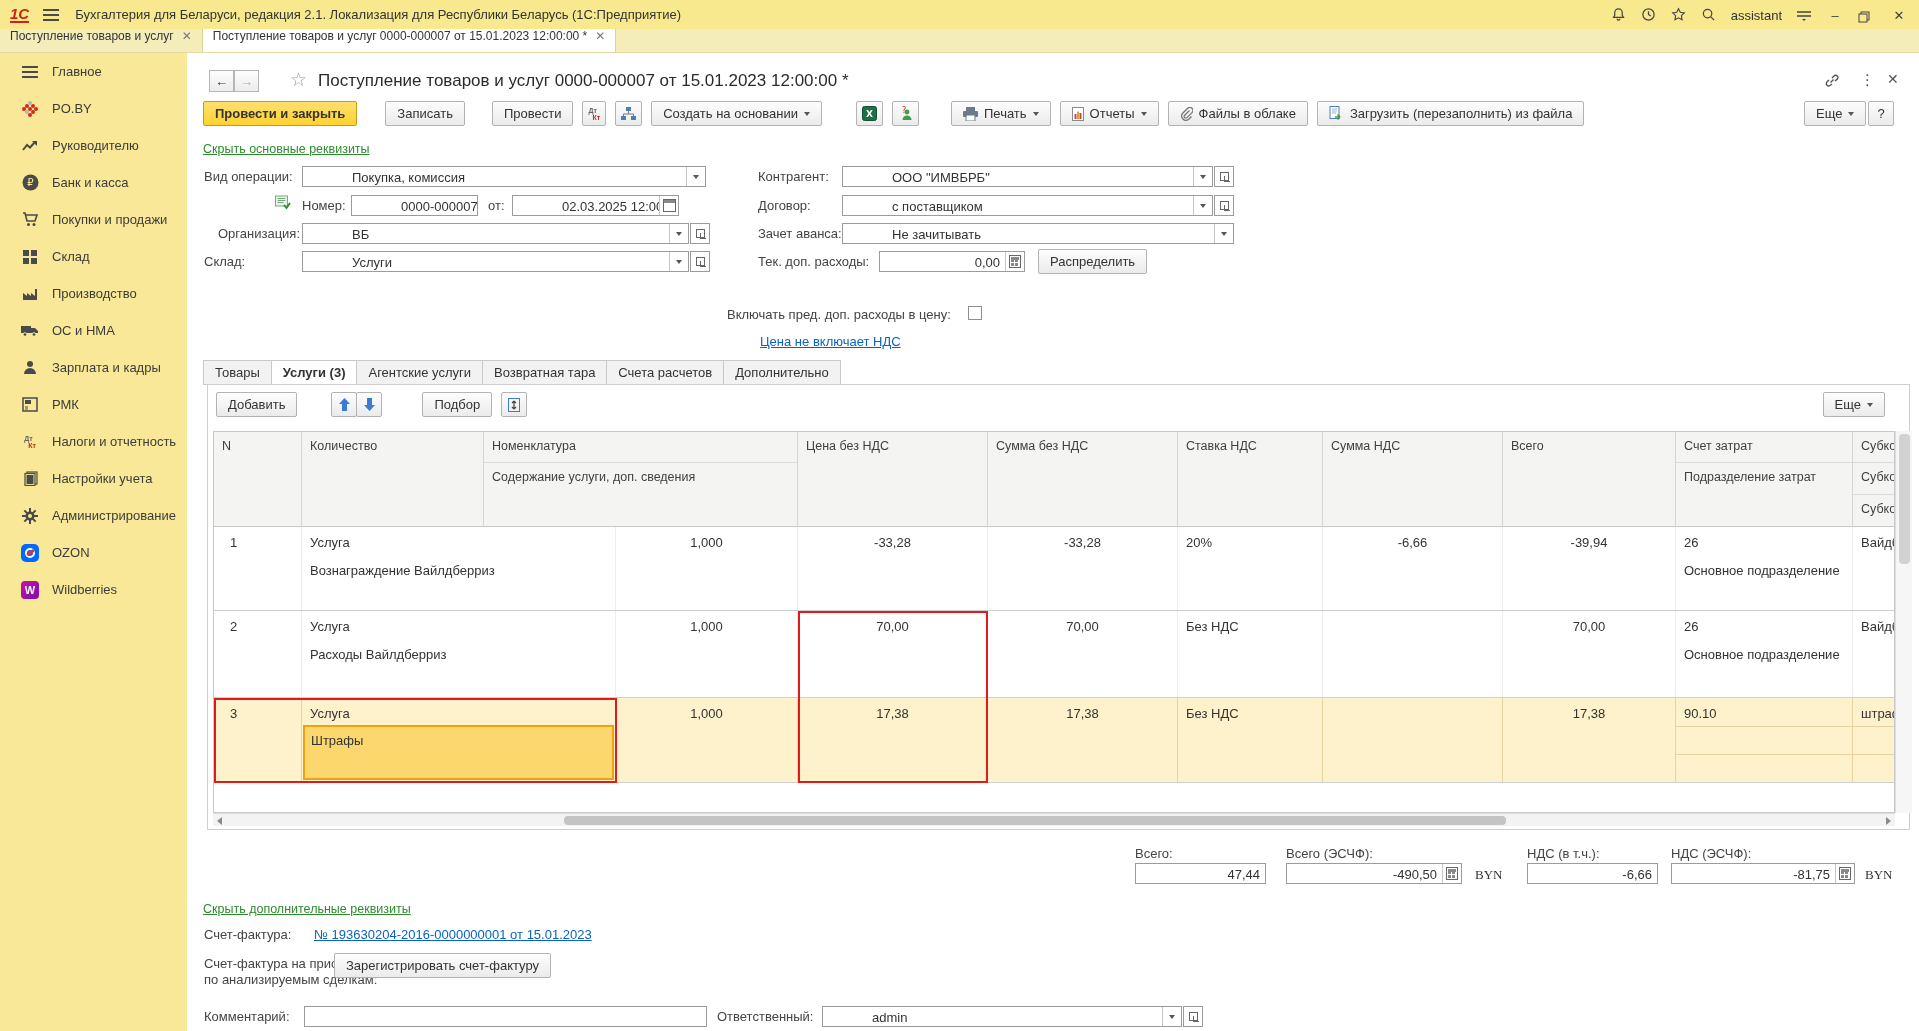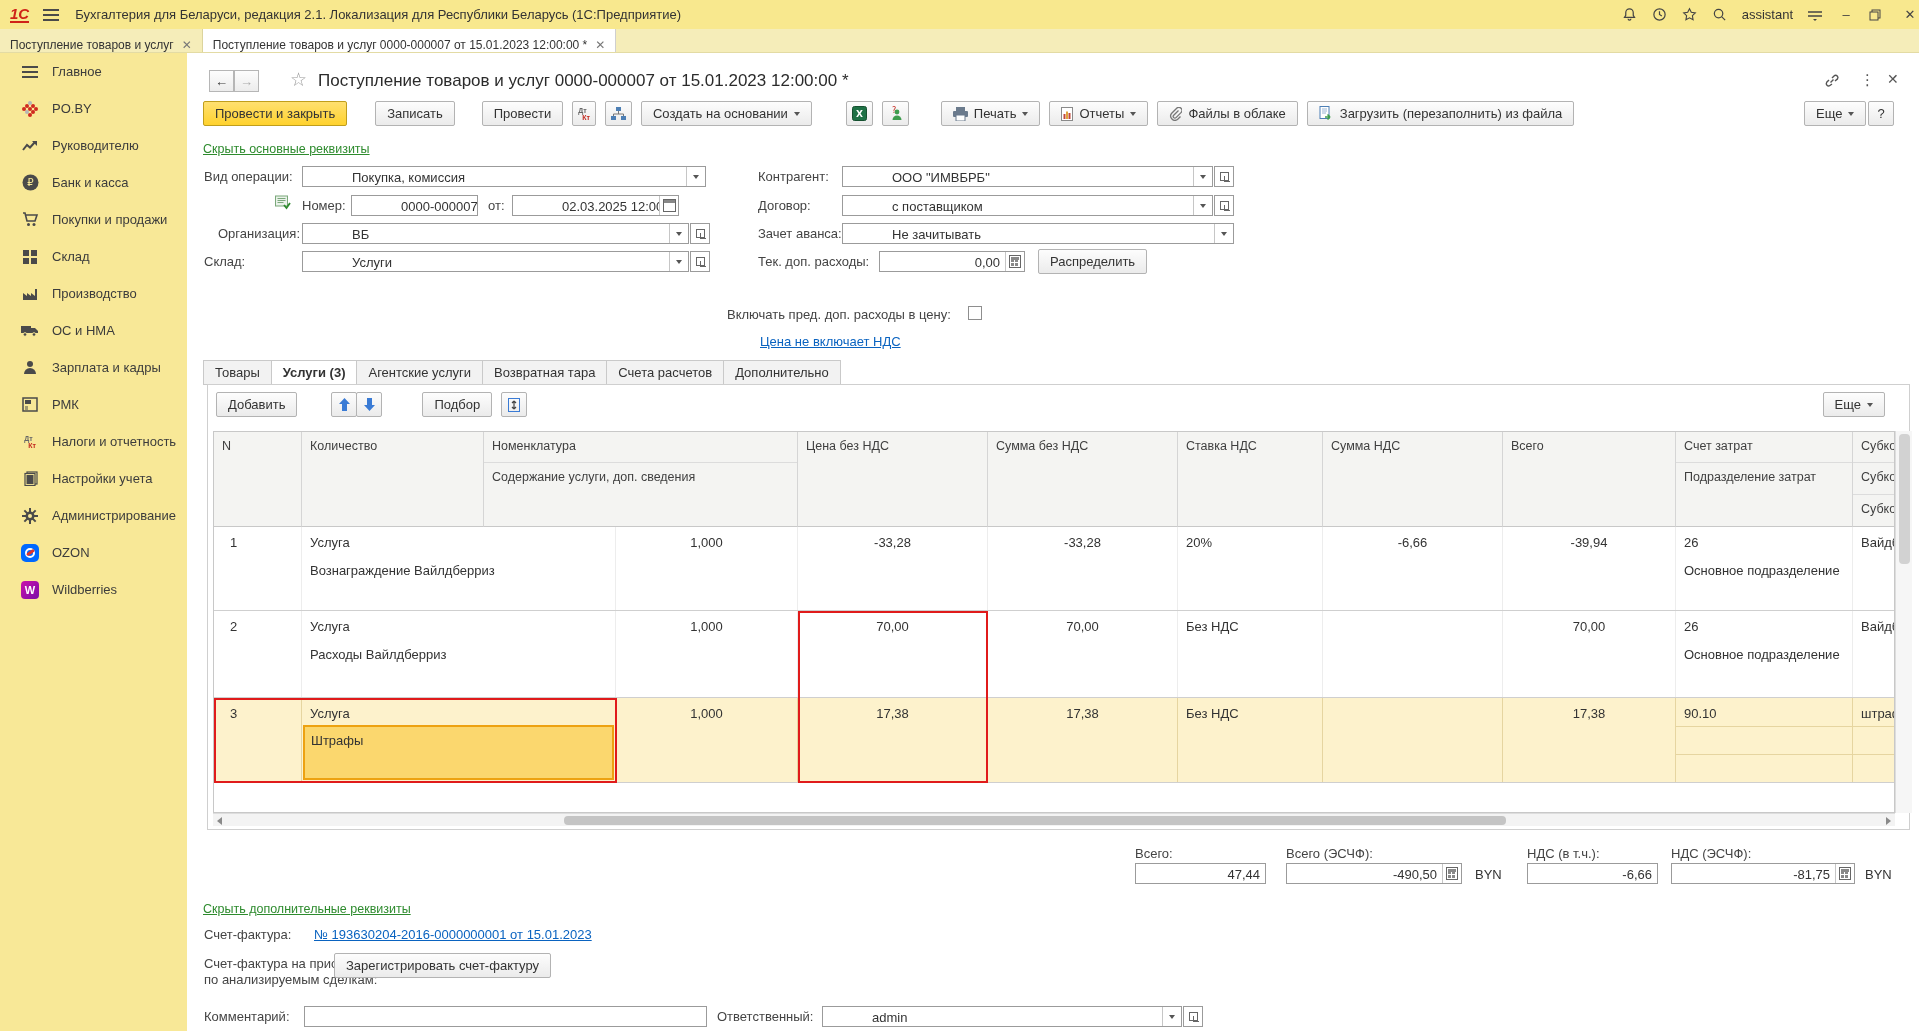--- a/index.html
+++ b/index.html
@@ -7,28 +7,28 @@
     font-family:"Liberation Sans","DejaVu Sans",sans-serif; font-size:13px; color:#333; }
 
   
   .titlebar { position:absolute; left:0; top:0; width:1919px; height:29px; background:#f8e88e;
     display:flex; align-items:center; }
   .logo1c { font-weight:bold; font-style:italic; color:#cf2318; font-size:15px; margin-left:10px;
     border-bottom:2px solid #cf2318; line-height:15px; }
   .hamb { width:16px; height:12px; margin-left:14px; display:flex; flex-direction:column; justify-content:space-between; }
   .hamb i { height:2px; background:#4a4a4a; }
   .app-title { margin-left:16px; font-size:13px; color:#333; white-space:nowrap; }
-  .tb-right { margin-left:auto; display:flex; align-items:center; gap:14px; margin-right:0; }
+  .tb-right { margin-left:auto; display:flex; align-items:flex-end; gap:14px; margin-right:11px; }
   .tb-ic { width:16px; height:16px; display:flex; align-items:center; justify-content:center; color:#444; }
   .winbtn { font-size:13px; color:#444; width:18px; text-align:center; }
 
   
   .apptabs { position:absolute; left:0; top:29px; width:1919px; height:24px; background:#f5edb9;
     display:flex; border-bottom:1px solid #e3dba4; }
-  .apptab { display:flex; align-items:flex-end; gap:8px; padding:0 10px; font-size:12px; color:#333;
+  .apptab { display:flex; align-items:flex-start; gap:8px; padding:0 10px; font-size:12px; color:#333;
     border-right:1px solid #dcd49d; white-space:nowrap; }
   .apptab.active { background:#fff; border-right:1px solid #cfcfcf; }
   .tabx { color:#777; font-size:12px; }
 
   
   .sidebar { position:absolute; left:0; top:53px; width:187px; height:978px; background:#f8e897; }
   .sbitem { display:flex; align-items:center; gap:13px; height:37px; padding-left:21px; color:#3c3c3c; font-size:13px; cursor:default; }
   .sbic { width:18px; height:18px; flex:0 0 18px; display:flex; align-items:center; justify-content:center; }
   .ozon-badge { width:18px; height:18px; border-radius:5px; background:#0069ff; color:#fff; display:flex; align-items:center; justify-content:center; font-weight:bold; font-size:11px; position:relative; }
   .ozon-badge .oring { width:10px; height:10px; border:2px solid #fff; border-radius:50%; position:relative; }
@@ -46,21 +46,21 @@
   .glink { color:#2e8b2e; text-decoration:underline; font-size:12.5px; white-space:nowrap; }
   .blink { color:#0a63c0; text-decoration:underline; font-size:13px; white-space:nowrap; }
 
   .navbtn { width:25px; height:22px; border:1px solid #b6b6b6; background:linear-gradient(#fdfdfd,#ececec);
     display:inline-flex; align-items:center; justify-content:center; font-size:13px; }
   .doc-title { font-size:17px; color:#2b2b2b; white-space:nowrap; }
 
   .btn { display:inline-flex; align-items:center; gap:6px; height:25px; padding:0 11px;
     background:linear-gradient(#fdfdfd,#ebebeb); border:1px solid #b3b3b3; border-radius:2px;
     font-size:13px; color:#333; white-space:nowrap; }
-  .btn.primary { background:linear-gradient(#ffe070,#ffd22e); border-color:#c09e1c; font-weight:normal; }
+  .btn.primary { background:linear-gradient(#ffe070,#ffd22e); border-color:#c09e1c; font-weight:bold; }
   .btn.iconbtn { padding:0 5px; }
   .caret { width:0; height:0; border-left:3.5px solid transparent; border-right:3.5px solid transparent; border-top:4px solid #555; display:inline-block; }
 
   .fld { position:absolute; height:21px; border:1px solid #9b9b9b; background:#fff; display:flex; align-items:stretch;padding-left:44px; }
   .fld .txt { flex:1; padding:1px 5px 0; font-size:13px; white-space:nowrap; overflow:hidden; align-self:center; }
   .fld .txt.num { text-align:right; }
   .ddz { width:19px; border-left:1px solid #c6c6c6; display:flex; align-items:center; justify-content:center; }
   .sqbtn { position:absolute; width:20px; height:21px; border:1px solid #9b9b9b; background:#fff;
     display:flex; align-items:center; justify-content:center; }
   .opensq { width:9px; height:9px; border:1px solid #666; position:relative; }
@@ -97,21 +97,21 @@
   .l2 { position:absolute; top:36px; left:8px; right:8px; white-space:nowrap; overflow:hidden; }
   .redrect { position:absolute; border:2px solid #e01b1b; pointer-events:none; }
 
   .hscroll { position:absolute; height:13px; background:#f3f3f3; border-top:1px solid #ddd; }
   .hthumb { position:absolute; top:2px; height:9px; background:#c4c4c4; border-radius:4px; }
   .sarr { position:absolute; top:3px; width:0; height:0; border-top:4px solid transparent; border-bottom:4px solid transparent; }
   .vscroll { position:absolute; width:17px; background:#f6f6f6; border-left:1px solid #ddd; }
   .vthumb { position:absolute; left:3px; width:11px; background:#d2d2d2; border-radius:4px; }
 
   .totlbl { position:absolute; font-size:13px; color:#444; white-space:nowrap; }
-  .cur { position:absolute; font-size:13px; color:#333; }
+  .cur { position:absolute; font-size:13px; color:#333;font-family:Liberation Serif, serif; }
 
   svg { display:block; }
 </style>
 </head>
 <body>
 
 <div class="titlebar">
   <span class="logo1c">1С</span>
   <span class="hamb">
       <i></i>

